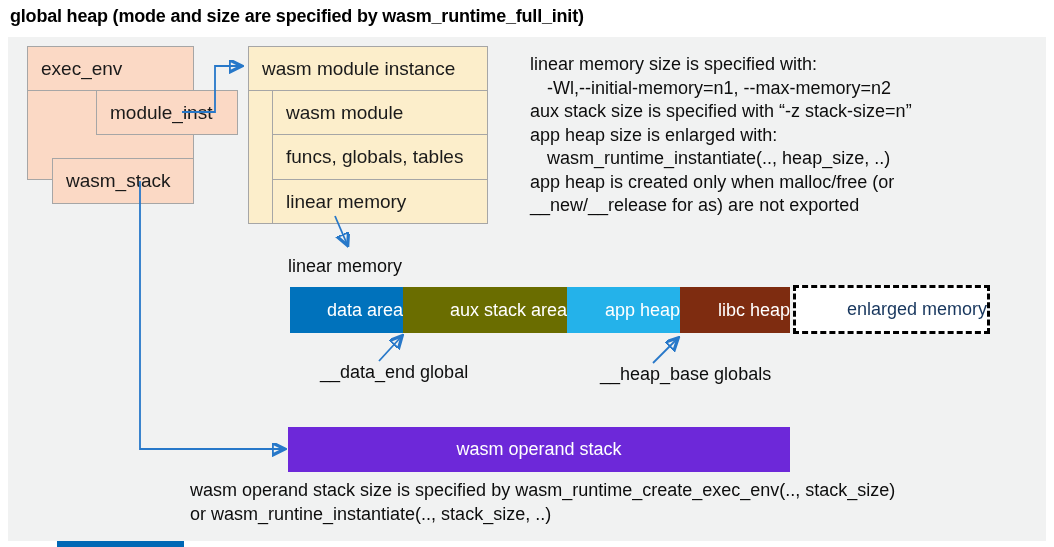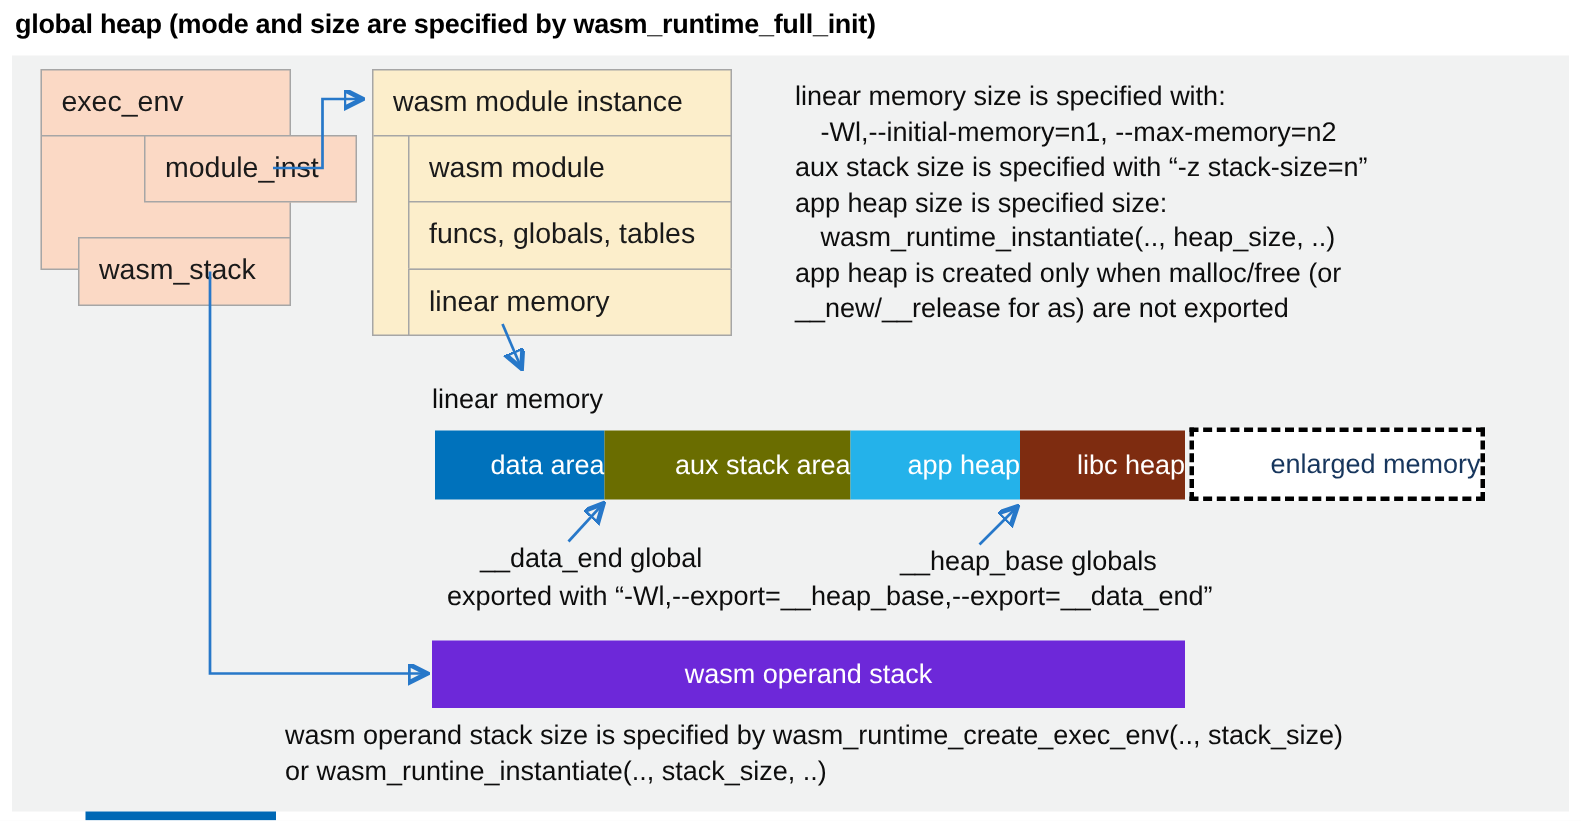--- a/index.html
+++ b/index.html
@@ -99,21 +99,21 @@
     <span>funcs, globals, tables</span>
   </div>
   <div class="struct-row" id="wmi-row-2" style="background-color: rgb(252, 238, 203);">
     <span>linear memory</span>
   </div>
 
   <div class="abs" id="notes-right">
     <div>linear memory size is specified with:</div>
     <div class="indent">-Wl,--initial-memory=n1, --max-memory=n2</div>
     <div>aux stack size is specified with “-z stack-size=n”</div>
-    <div>app heap size is specified size:</div>
+    <div>app heap size is enlarged with:</div>
     <div class="indent">wasm_runtime_instantiate(.., heap_size, ..)</div>
     <div>app heap is created only when malloc/free (or</div>
     <div>__new/__release for as) are not exported</div>
   </div>
 
   <div class="abs" id="lm-label">linear memory</div>
   <div class="seg" id="seg-0" style="background-color: rgb(0, 114, 188);">
     <span>data area</span>
   </div>
   <div class="seg" id="seg-1" style="background-color: rgb(106, 109, 0);">
@@ -124,21 +124,20 @@
   </div>
   <div class="seg" id="seg-3" style="background-color: rgb(126, 44, 16);">
     <span>libc heap</span>
   </div>
   <div class="seg" id="seg-4" style="color: rgb(23, 54, 93);">
     <span>enlarged memory</span>
   </div>
 
   <div class="abs" id="ann-data-end">__data_end global</div>
   <div class="abs" id="ann-heap-base">__heap_base globals</div>
-  <div class="abs" id="ann-exported">exported with “-Wl,--export=__heap_base,--export=__data_end”</div>
 
   <div class="abs" id="operand-bar" style="background-color: #6d28d9;">
     <span>wasm operand stack</span>
   </div>
 
   <div class="abs" id="footer-notes">
     <div>wasm operand stack size is specified by wasm_runtime_create_exec_env(.., stack_size)</div>
     <div>or wasm_runtine_instantiate(.., stack_size, ..)</div>
   </div>
 

